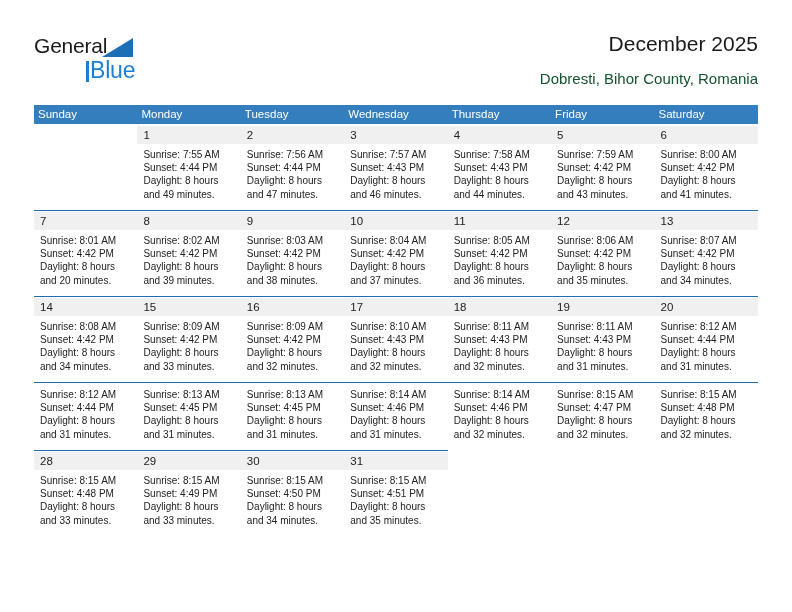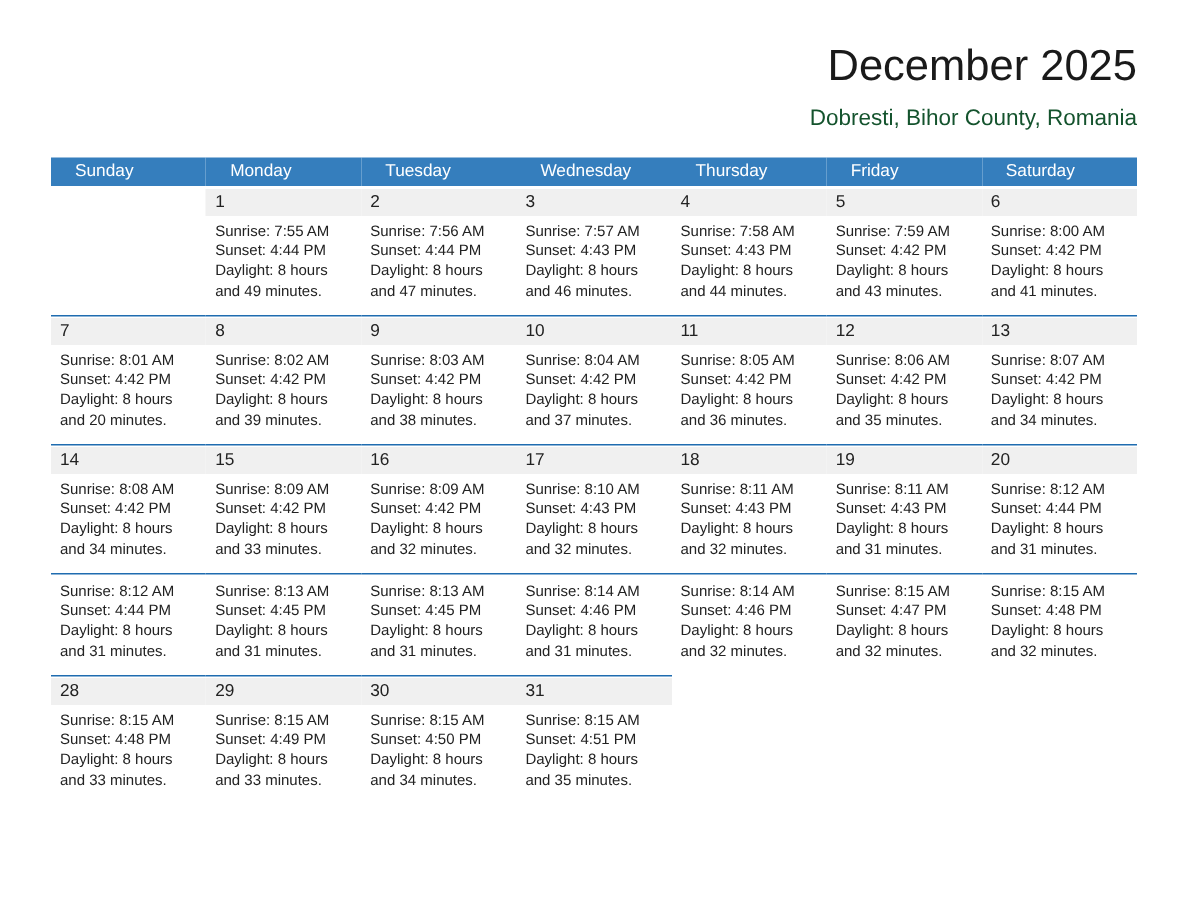--- a/index.html
+++ b/index.html
@@ -72,21 +72,21 @@
     background: #1c7fd6;
   }
 
   .title-block {
     position: absolute;
     right: 0;
     top: 0;
     text-align: right;
   }
   .cal-title {
-    font-size: 29px;
+    font-size: 21px;
     color: #1a1a1a;
     line-height: 36px;
     white-space: nowrap;
   }
   .cal-subtitle {
     font-size: 15px;
     color: #14532d;
     line-height: 20px;
     margin-top: 7px;
     white-space: nowrap;
@@ -107,21 +107,21 @@
     vertical-align: top;
   }
   .dow-row th {
     background: #357ebd;
     color: #ffffff;
     font-size: 11.5px;
     font-weight: normal;
     text-align: left;
     height: 19px;
     line-height: 19px;
-    padding-left: 16px;
+    padding-left: 4px;
     box-sizing: border-box;
     margin-top: 40px;
   }
 
   .week-sep td {
     height: 2px;
     padding: 0;
     line-height: 0;
     font-size: 0;
   }
@@ -157,20 +157,26 @@
     white-space: nowrap;
   }
 </style>
 </head>
 <body>
 
 <div class="page">
 
   <div class="header">
 
+    <div class="logo">
+      <span class="logo-general">General</span>
+      <span class="logo-triangle"></span>
+      <span class="logo-bluebar"></span>
+      <span class="logo-blue">Blue</span>
+    </div>
 
     <div class="title-block">
       <div class="cal-title">December 2025</div>
       <div class="cal-subtitle">Dobresti, Bihor County, Romania</div>
     </div>
 
   </div>
 
   <table class="calendar">
     <thead>

